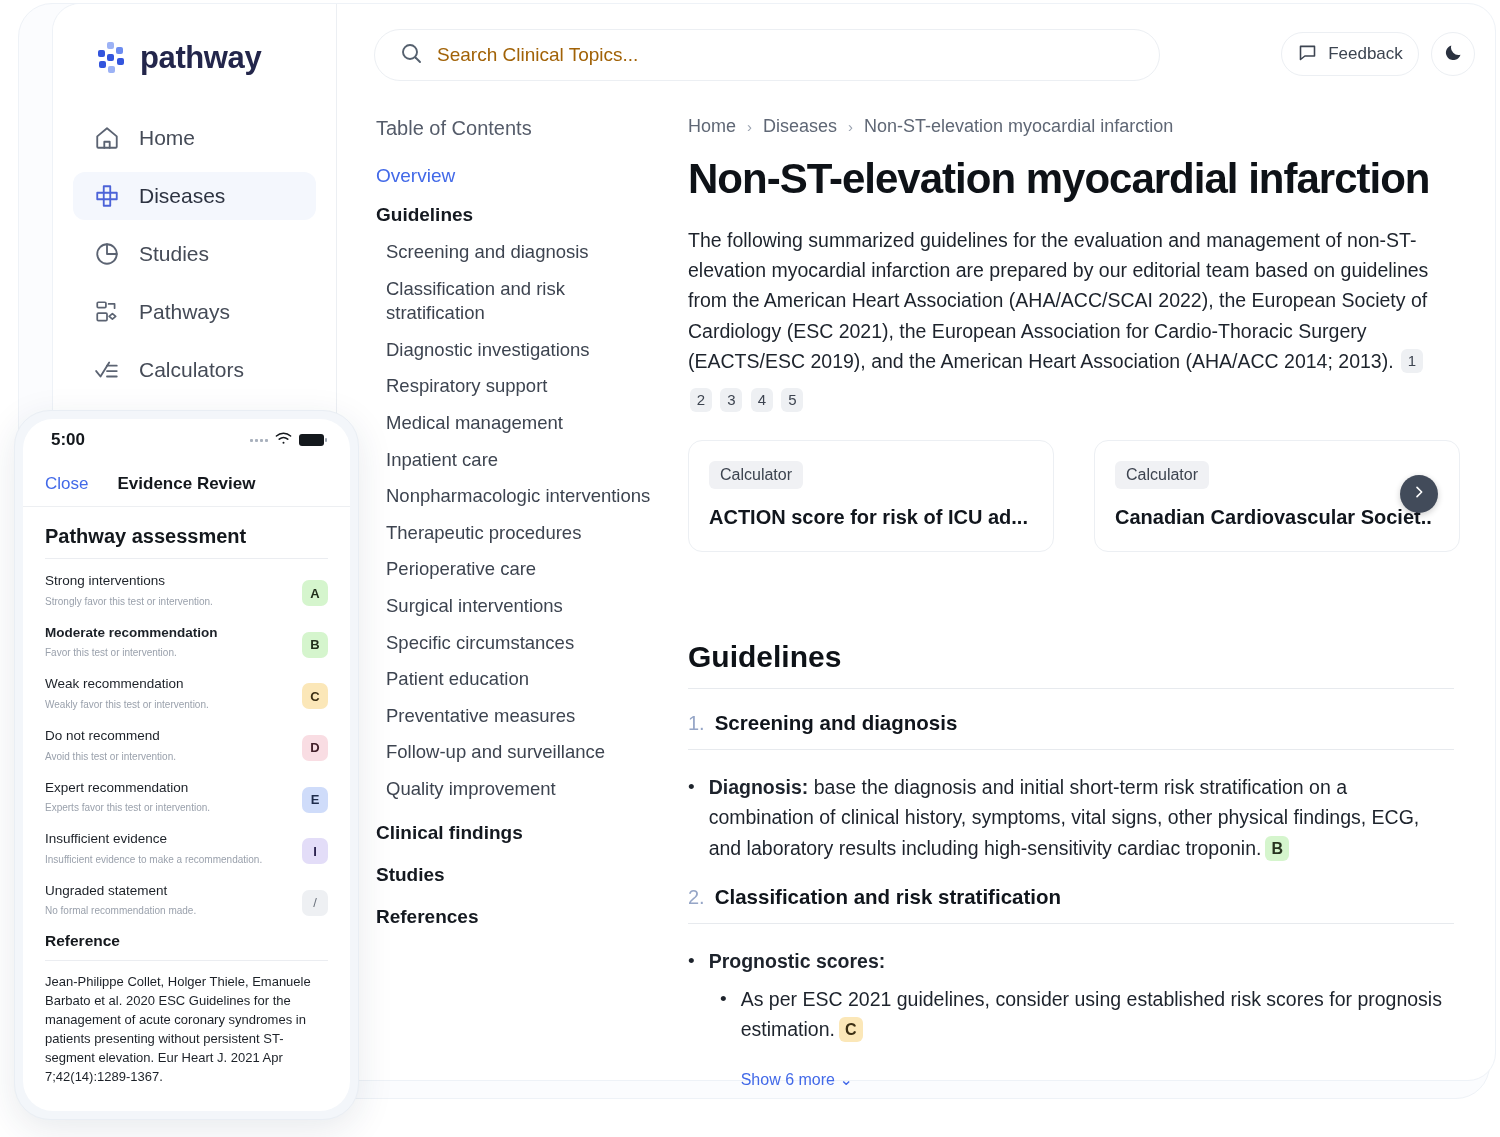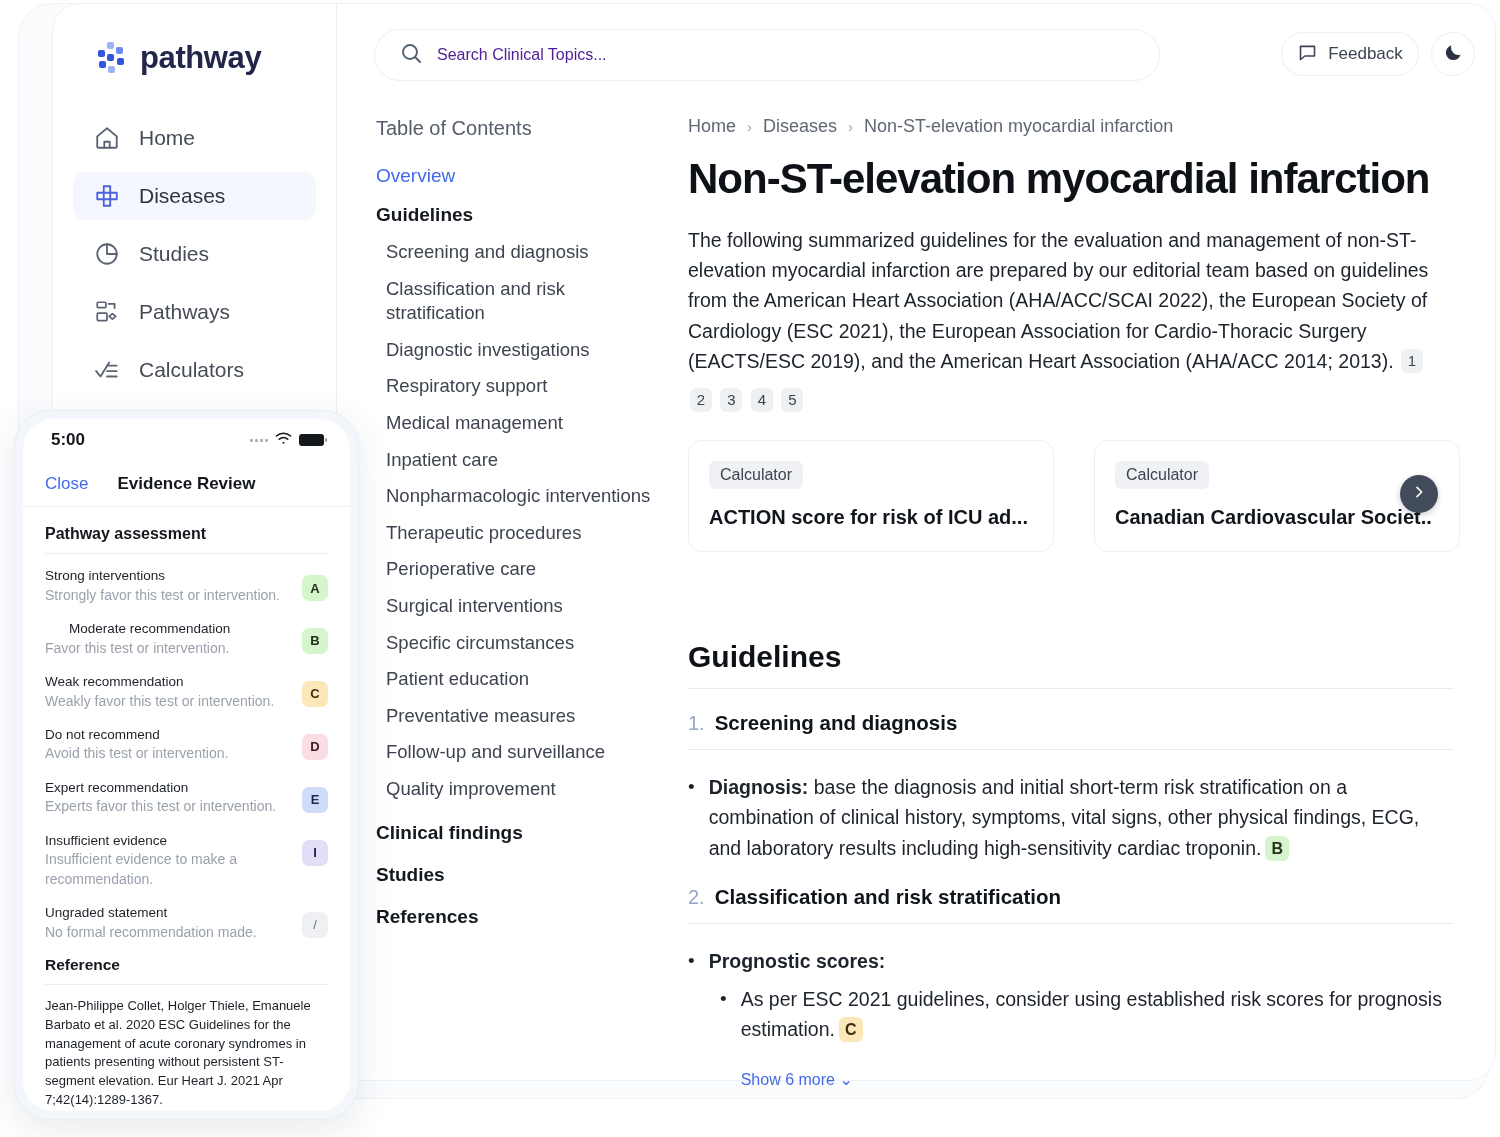--- a/index.html
+++ b/index.html
@@ -55,21 +55,21 @@
   .nav-item.active .nav-label { color: #2d3341; }
   .nav-icon { width: 28px; height: 28px; flex: 0 0 28px; display: flex; align-items: center; justify-content: center; }
 
   
   .topbar { position: absolute; left: 360px; top: 18px; width: 1120px; height: 72px; }
   .search {
     position: absolute; left: 14px; top: 11px; width: 786px; height: 52px;
     border: 1px solid #eceff3; border-radius: 26px; background: #fff;
     display: flex; align-items: center; gap: 14px; padding-left: 24px;
   }
-  .search-text { font-size: 16px; color: #4c1d95; }
+  .search-text { font-size: 19px; color: #a16207; }
   .feedback {
     position: absolute; left: 921px; top: 14px; width: 138px; height: 44px;
     border: 1px solid #eceff3; border-radius: 22px; background: #fff;
     display: flex; align-items: center; justify-content: center; gap: 10px; cursor: pointer;
   }
   .feedback-label { font-size: 17px; color: #3c4451; }
   .theme-toggle {
     position: absolute; left: 1071px; top: 14px; width: 44px; height: 44px;
     border: 1px solid #eceff3; border-radius: 22px; background: #fff;
     display: flex; align-items: center; justify-content: center; cursor: pointer;
@@ -150,27 +150,27 @@
   .sig-dots { display: flex; gap: 2px; align-items: flex-end; }
   .sig-dots span { width: 3px; height: 3px; background: #a9b1bd; border-radius: 1px; display: block; }
   .battery { width: 25px; height: 12px; border-radius: 3px; background: #14181d; position: relative; }
   .battery::after { content: ""; position: absolute; right: -3px; top: 4px; width: 2px; height: 4px; background: #9aa2ae; border-radius: 1px; }
 
   .ph-nav { height: 46px; display: flex; align-items: center; padding: 0 22px; position: relative; border-bottom: 1px solid #edeff2; }
   .ph-close { font-size: 17px; color: #4269e8; cursor: pointer; }
   .ph-title { position: absolute; left: 0; right: 0; text-align: center; font-size: 17px; font-weight: 700; color: #14181d; pointer-events: none; }
 
   .ph-body { padding: 18px 22px 0 22px; }
-  .ph-sec { font-size: 16px; font-weight: 700; color: #14181d; margin-bottom: 10px; }
+  .ph-sec { font-size: 20px; font-weight: 700; color: #14181d; margin-bottom: 10px; }
   .ph-hr { height: 1px; background: #ebedf1; margin-bottom: 12px; }
   .rec { display: flex; align-items: flex-start; justify-content: space-between; gap: 10px; margin-bottom: 14px; }
   .rec-txt { flex: 1; }
   .rec-t { font-size: 13.5px; color: #1c2128; line-height: 1.38; }
-  .rec-t.bold { font-weight: 400; margin-left: 24px; }
-  .rec-d { font-size: 14px; color: #9aa1ac; line-height: 1.38; }
+  .rec-t.bold { font-weight: 700; }
+  .rec-d { font-size: 10px; color: #9aa1ac; line-height: 1.38; }
   .rbadge {
     flex: 0 0 auto; width: 26px; height: 26px; border-radius: 7px;
     display: flex; align-items: center; justify-content: center;
     font-size: 13px; font-weight: 700; margin-top: 9px;
   }
   .rb-A { background: #d5f5cd; color: #22301c; }
   .rb-B { background: #d5f5cd; color: #22301c; }
   .rb-C { background: #fbe7b8; color: #3b2f13; }
   .rb-D { background: #f9dde3; color: #43202a; }
   .rb-E { background: #cfdcfa; color: #1e2c4c; }

